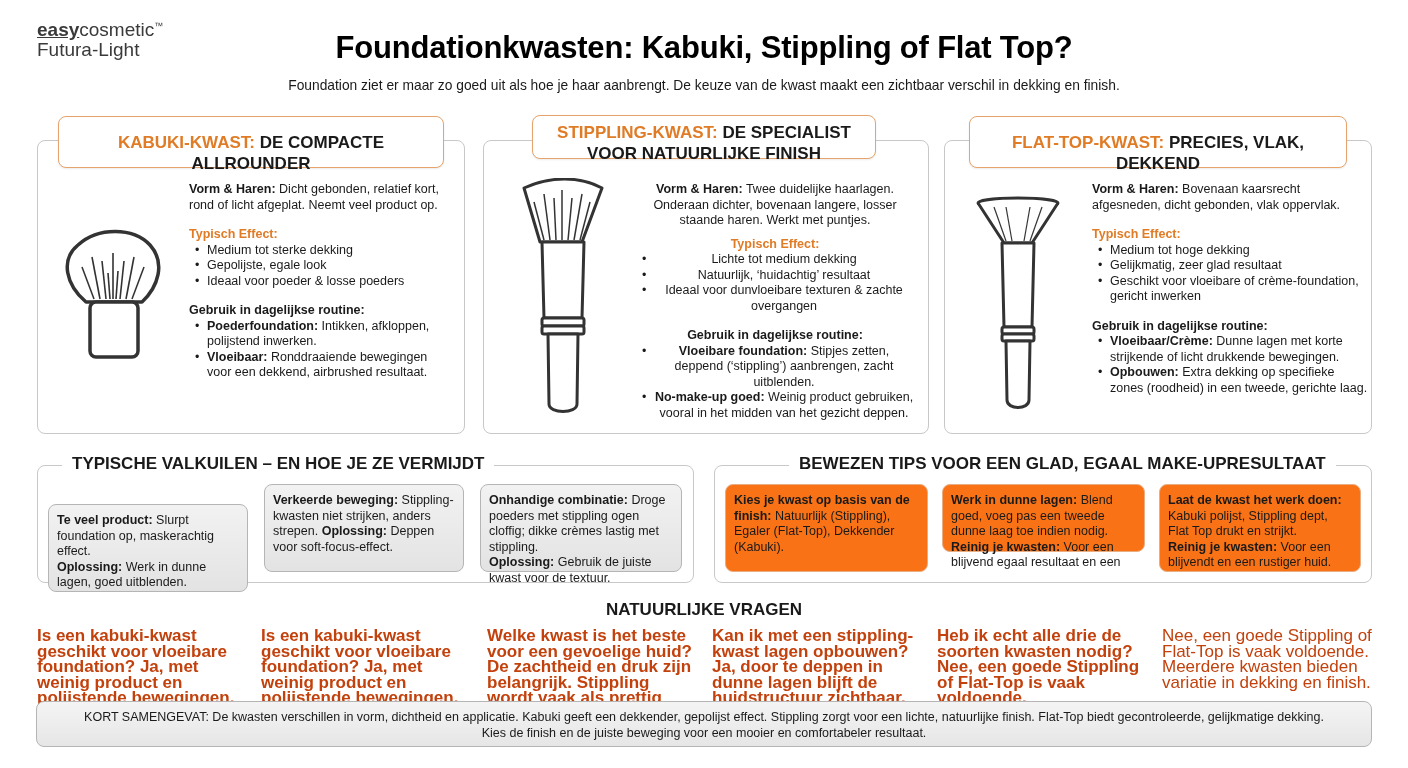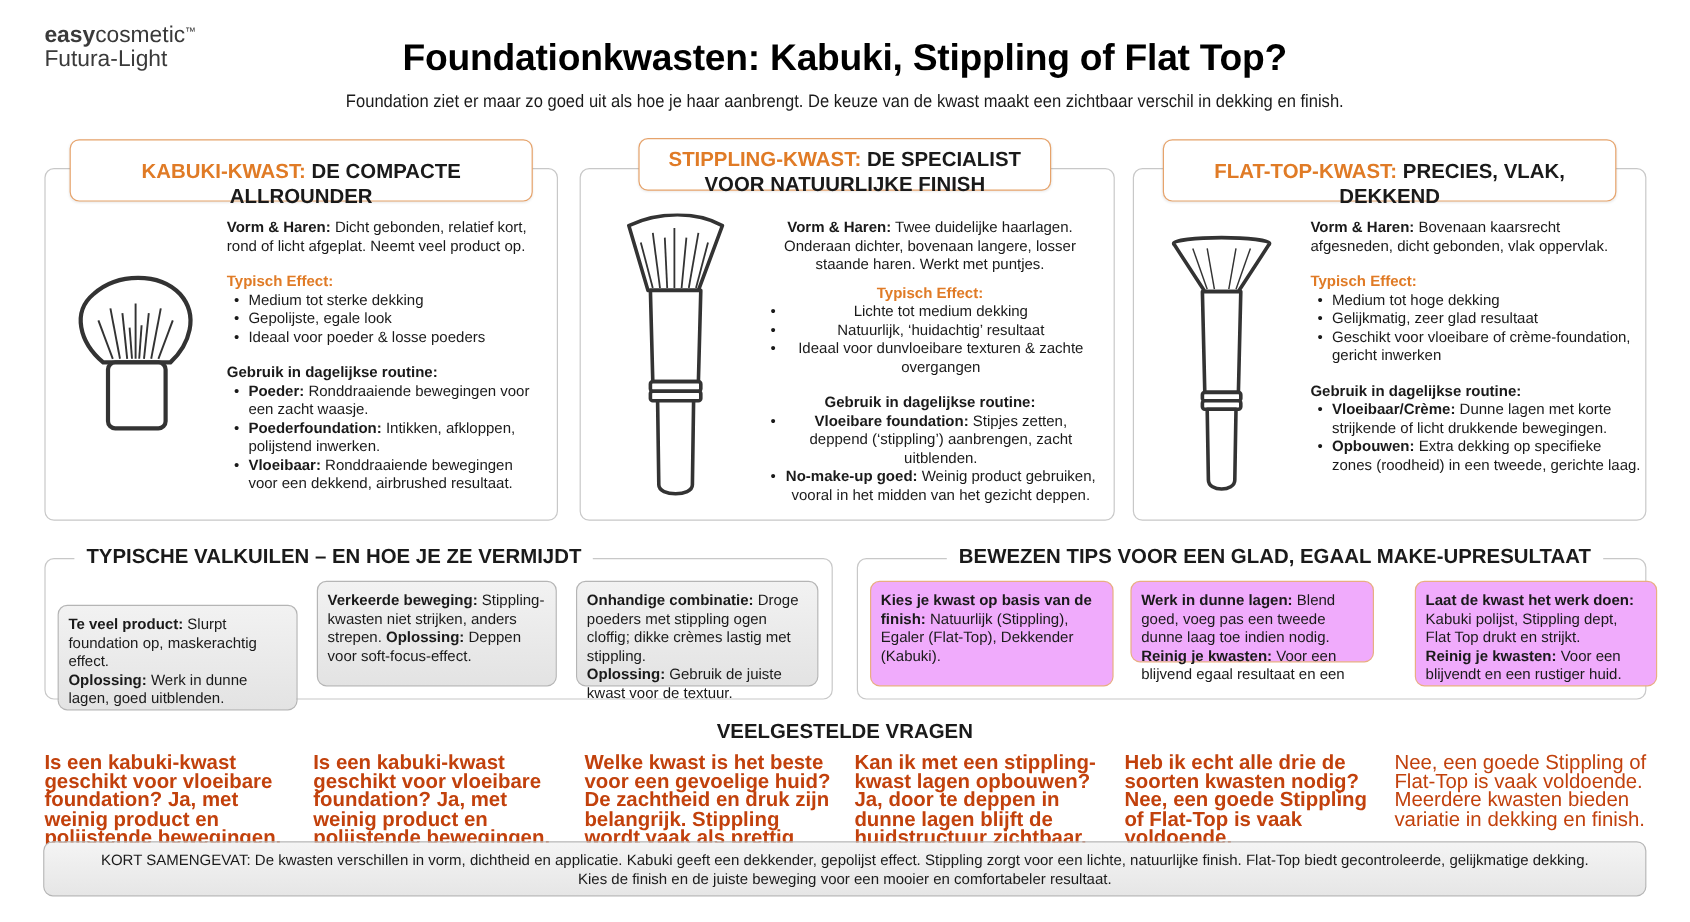--- a/index.html
+++ b/index.html
@@ -1,21 +1,21 @@
 <!DOCTYPE html>
 <html><head>
 <meta charset="utf-8">
 <style>
   * { box-sizing: border-box; margin: 0; padding: 0; }
   html, body { width: 1408px; height: 768px; background: #ffffff; overflow: hidden; }
   body { position: relative; font-family: "Liberation Sans", "DejaVu Sans", sans-serif; color: #1a1a1a; }
 
   .brand { position: absolute; left: 37px; top: 20px; line-height: 1.05; }
   .brand .l1 { font-size: 19px; color: #3a3a3a; }
-  .brand .l1 b { font-weight: 700; }
+  .brand .l1 b { font-weight: 700; text-decoration: underline; }
   .brand .l1 sup { font-size: 9px; vertical-align: top; position: relative; top: 2px; }
   .brand .l2 { font-size: 19px; color: #3a3a3a; }
 
   .title { position: absolute; left: 0; right: 0; top: 30px; text-align: center; font-size: 31px; font-weight: 700; color: #000000; letter-spacing: -0.2px; }
   .subtitle { position: absolute; left: 0; right: 0; top: 76px; text-align: center; font-size: 15px; color: #1a1a1a; transform: scaleX(0.92); }
 
   .card { position: absolute; border: 1.5px solid #c8c8c8; border-radius: 8px; background: #fff; }
   .card-tag { position: absolute; border: 1.5px solid #e6a36b; border-radius: 8px; background: #fff; text-align: center; font-weight: 700; font-size: 17px; line-height: 21px; color: #1a1a1a; padding: 6px 10px; box-shadow: 0 1px 2px rgba(0,0,0,0.08); }
   .card-tag .accent { color: #e07b26; }
   .brush { position: absolute; }
@@ -24,21 +24,21 @@
   .text .lbl { font-weight: 700; }
   .text .eff { color: #e07b26; font-weight: 700; }
   .text ul { list-style: none; padding-left: 6px; }
   .text li { position: relative; padding-left: 12px; }
   .text li::before { content: "•"; position: absolute; left: 0; top: 0; }
 
   .section { position: absolute; border: 1.5px solid #c8c8c8; border-radius: 8px; }
   .section-title { position: absolute; top: -12px; background: #fff; padding: 0 10px; font-weight: 700; font-size: 17px; color: #1a1a1a; white-space: nowrap; }
   .box { position: absolute; border-radius: 8px; padding: 8px 8px; font-size: 12.5px; line-height: 15.5px; color: #1a1a1a; }
   .box.grey { background: linear-gradient(#f2f2f2, #e3e3e3); border: 1.5px solid #b5b5b5; }
-  .box.peach { background: #f0abfc; border: 1.5px solid #e8ae82; }
+  .box.peach { background: #f97316; border: 1.5px solid #e8ae82; }
   .box b { font-weight: 700; }
 
   .faq-title { position: absolute; left: 0; right: 0; top: 600px; text-align: center; font-weight: 700; font-size: 17px; }
   .faq { position: absolute; top: 628px; font-size: 17px; line-height: 15.5px; font-weight: 700; color: #c2410c; }
   .faq.reg { font-weight: 400; }
 
   .summary { position: absolute; left: 36px; top: 701px; width: 1336px; height: 46px; border: 1.5px solid #b5b5b5; border-radius: 8px; background: linear-gradient(#f4f4f4, #e6e6e6); text-align: center; font-size: 12.5px; line-height: 15.5px; padding-top: 8px; color: #1a1a1a; }
 </style>
 </head>
 <body>
@@ -76,21 +76,20 @@
     <div class="eff">Typisch Effect:</div>
     <ul>
       <li>Medium tot sterke dekking</li>
       <li>Gepolijste, egale look</li>
       <li>Ideaal voor poeder &amp; losse poeders</li>
     </ul>
   </div>
   <div>
     <div class="lbl">Gebruik in dagelijkse routine:</div>
     <ul>
-      <li><span class="lbl">Poeder:</span> <span>Ronddraaiende bewegingen voor een zacht waasje.</span></li>
       <li><span class="lbl">Poederfoundation:</span> <span>Intikken, afkloppen, polijstend inwerken.</span></li>
       <li><span class="lbl">Vloeibaar:</span> <span>Ronddraaiende bewegingen voor een dekkend, airbrushed resultaat.</span></li>
     </ul>
   </div>
 </div>
 
 <div class="card" style="left:483px; top:140px; width:446px; height:294px;"></div>
 <div class="card-tag" style="left:532px; top:115px; width:344px; height:44px;">
   <span class="accent">STIPPLING-KWAST:</span> <span>DE SPECIALIST VOOR NATUURLIJKE FINISH</span>
 </div>
@@ -184,27 +183,27 @@
 
 <div class="section" style="left:714px; top:465px; width:658px; height:118px;">
   <div class="section-title" style="left:74px;">BEWEZEN TIPS VOOR EEN GLAD, EGAAL MAKE-UPRESULTAAT</div>
   <div class="box peach" style="left:10px; top:18px; width:203px; height:88px;">
     <b>Kies je kwast op basis van de finish:</b> <span>Natuurlijk (Stippling), Egaler (Flat-Top), Dekkender (Kabuki).</span>
   </div>
   <div class="box peach" style="left:227px; top:18px; width:203px; height:68px;">
     <b>Werk in dunne lagen:</b> <span>Blend goed, voeg pas een tweede dunne laag toe indien nodig.</span><br>
     <b>Reinig je kwasten:</b> <span>Voor een blijvend egaal resultaat en een</span>
   </div>
-  <div class="box peach" style="left:444px; top:18px; width:202px; height:88px;margin-left:20px;">
+  <div class="box peach" style="left:444px; top:18px; width:202px; height:88px;">
     <b>Laat de kwast het werk doen:</b> <span>Kabuki polijst, Stippling dept, Flat Top drukt en strijkt.</span><br>
     <b>Reinig je kwasten:</b> <span>Voor een blijvendt en een rustiger huid.</span>
   </div>
 </div>
 
-<div class="faq-title">VEELGESTELDE VRAGEN</div>
+<div class="faq-title">NATUURLIJKE VRAGEN</div>
 <div class="faq" style="left:37px; width:212px;">Is een kabuki-kwast geschikt voor vloeibare foundation? Ja, met weinig product en polijstende bewegingen.</div>
 <div class="faq" style="left:261px; width:212px;">Is een kabuki-kwast geschikt voor vloeibare foundation? Ja, met weinig product en polijstende bewegingen.</div>
 <div class="faq" style="left:487px; width:212px;">Welke kwast is het beste voor een gevoelige huid? De zachtheid en druk zijn belangrijk. Stippling wordt vaak als prettig ervaren.</div>
 <div class="faq" style="left:712px; width:214px;">Kan ik met een stippling-kwast lagen opbouwen? Ja, door te deppen in dunne lagen blijft de huidstructuur zichtbaar.</div>
 <div class="faq" style="left:937px; width:214px;">Heb ik echt alle drie de soorten kwasten nodig? Nee, een goede Stippling of Flat-Top is vaak voldoende.</div>
 <div class="faq reg" style="left:1162px; width:214px;">Nee, een goede Stippling of Flat-Top is vaak voldoende. Meerdere kwasten bieden variatie in dekking en finish.</div>
 
 <div class="summary">
   <div>KORT SAMENGEVAT: De kwasten verschillen in vorm, dichtheid en applicatie. Kabuki geeft een dekkender, gepolijst effect. Stippling zorgt voor een lichte, natuurlijke finish. Flat-Top biedt gecontroleerde, gelijkmatige dekking.</div>
   <div>Kies de finish en de juiste beweging voor een mooier en comfortabeler resultaat.</div>

